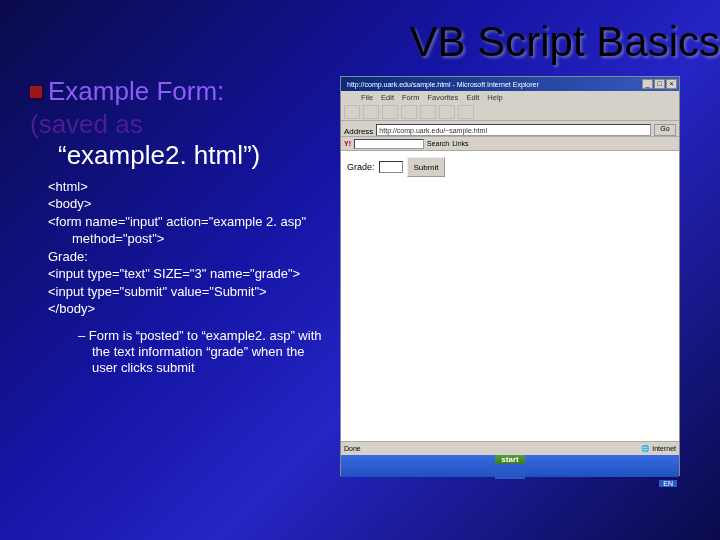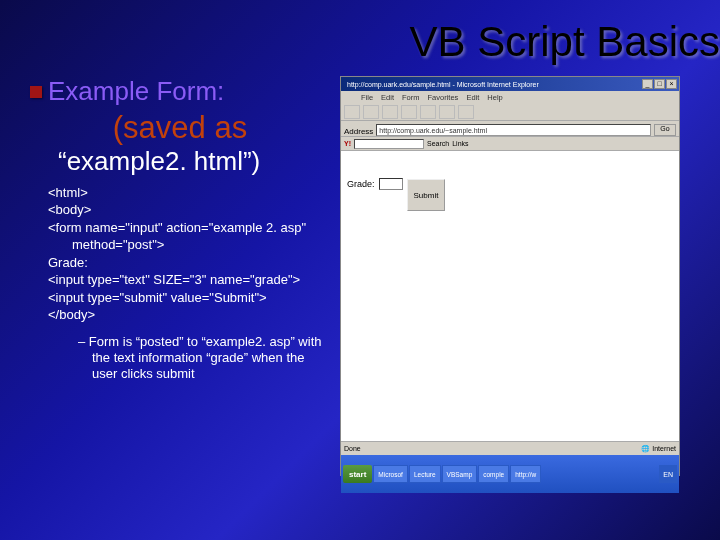--- a/index.html
+++ b/index.html
@@ -50,25 +50,24 @@
     margin-right: 6px;
     margin-top: 10px;
     box-shadow: 1px 1px 2px rgba(0,0,0,0.5);
   }
   .heading-text {
     font-size: 26px;
     color: #8b5cf6;
     line-height: 1.2;
   }
   .sub-heading {
-    font-size: 31px;
-    color: #c2410c;
+    font-size: 26px;
+    color: #4c1d95;
     line-height: 1.2;
     margin-left: 0px;
-    text-align: center;
   }
   .indented {
     font-size: 26px;
     color: white;
     line-height: 1.2;
     margin-left: 28px;
   }
   .code-block {
     font-size: 13px;
     color: white;
@@ -113,30 +112,31 @@
   .br-yfield { width: 70px; height: 10px; background: white; border: 1px inset #999; }
   .br-main {
     background: white;
     height: 290px;
     padding: 6px;
     font-size: 9px;
     color: #000;
   }
   .br-form-row { display: flex; align-items: center; gap: 4px; }
   .br-input { width: 24px; height: 12px; background: white; border: 1px inset #888; }
-  .br-submit { height: 32px; padding: 0 6px; background: #d5d1c8; border: 1px outset #eee; font-size: 8px; margin-top: 22px; }
+  .br-submit { height: 20px; padding: 0 6px; background: #d5d1c8; border: 1px outset #eee; font-size: 8px; }
   .br-status { height: 14px; background: #d5d1c8; border-top: 1px solid #aaa; display: flex; align-items: center; padding: 0 3px; font-size: 7px; justify-content: space-between; }
   .br-status-right { display: flex; align-items: center; gap: 2px; }
   .br-taskbar {
-    height: 38px;
+    height: 22px;
     background: linear-gradient(to bottom, #3a6ae0, #2050c0);
     display: flex;
     align-items: center;
     padding: 0 2px;
     gap: 1px;
+    flex-direction: column;
   }
   .br-start {
     height: 18px;
     padding: 0 6px;
     background: linear-gradient(to bottom, #5a9a40, #3a7a20);
     color: white;
     font-size: 8px;
     font-weight: bold;
     border-radius: 2px;
     display: flex;

